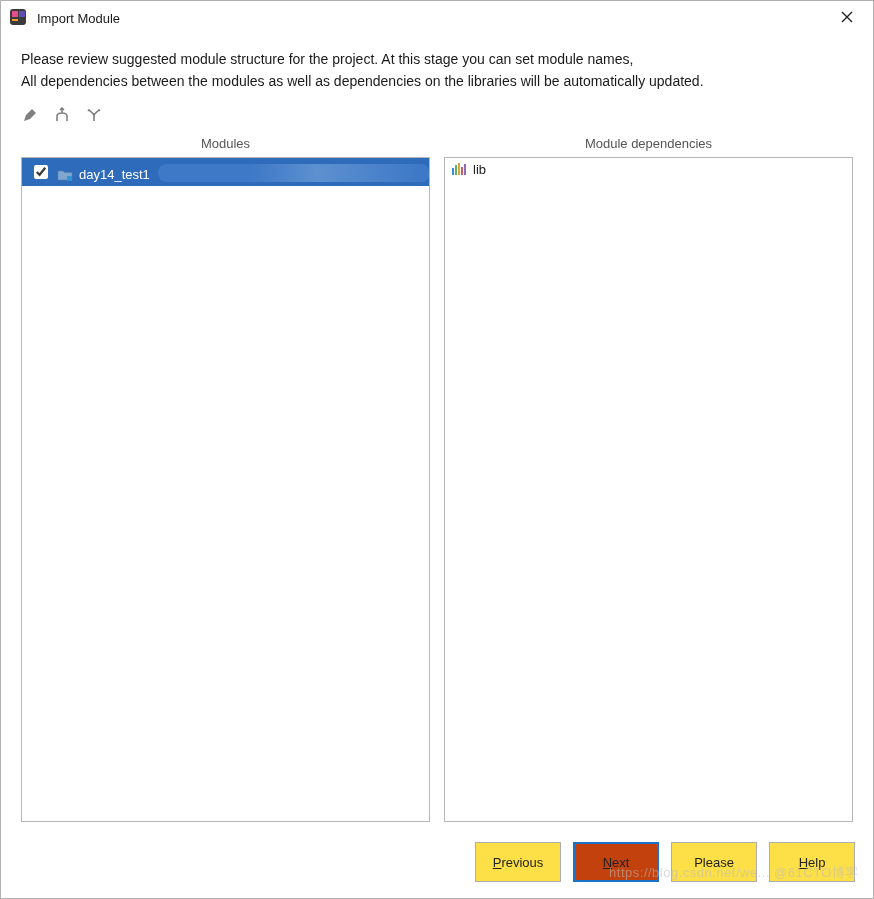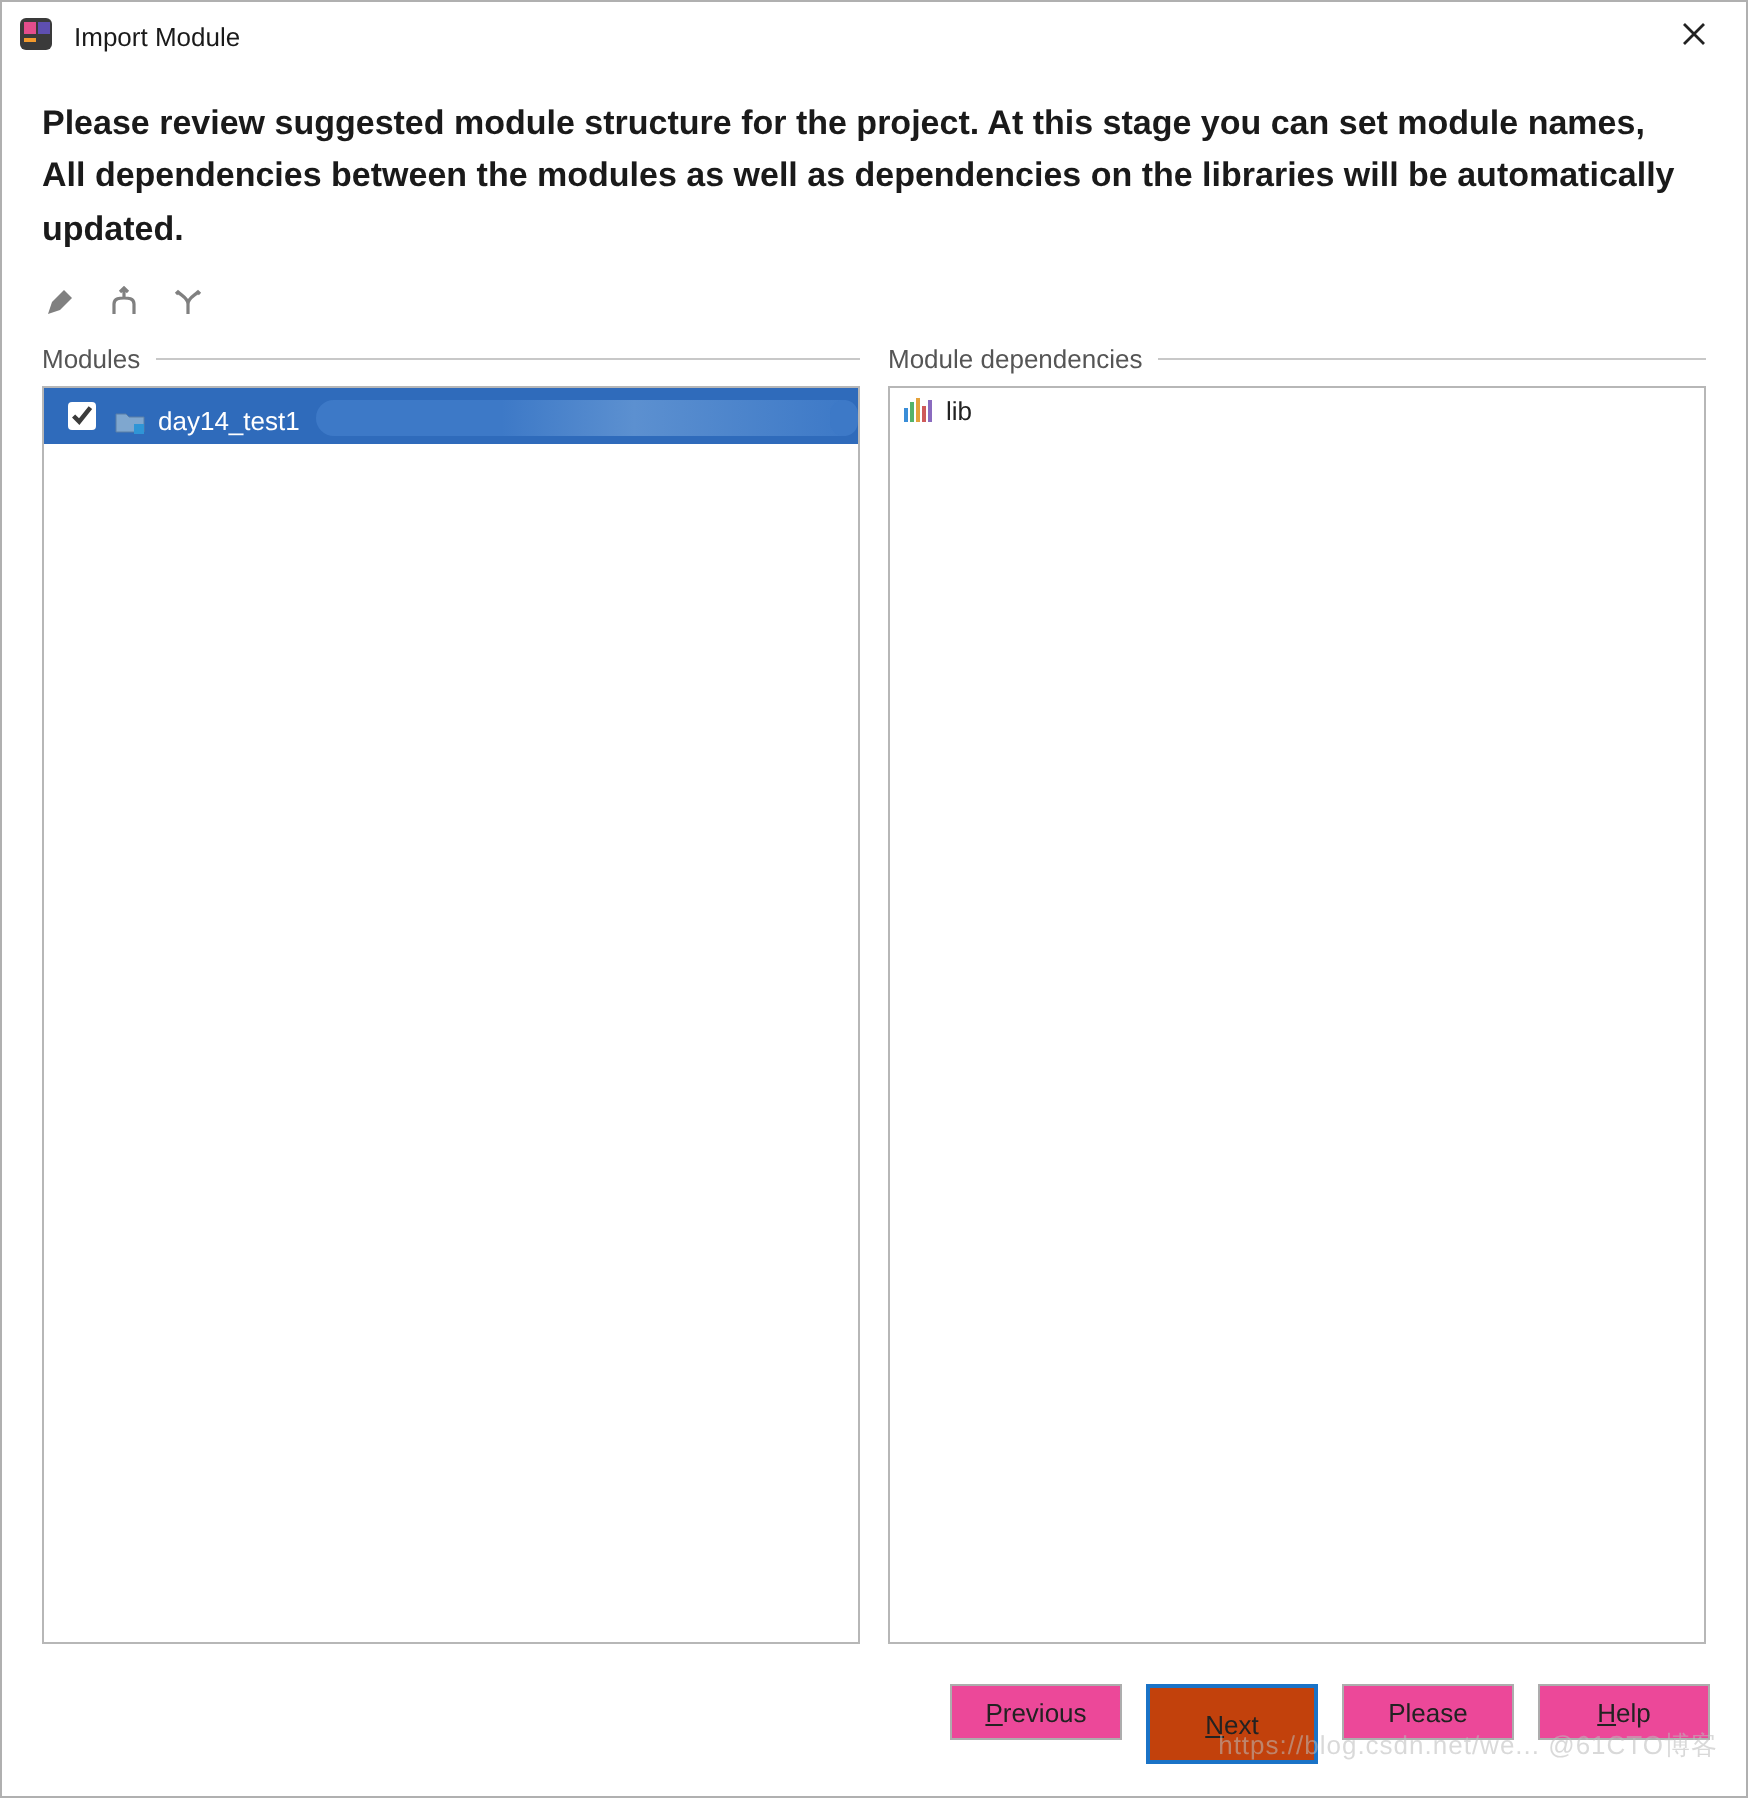--- a/index.html
+++ b/index.html
@@ -24,22 +24,21 @@
     justify-content:flex-end;
   }
   .titlebar .win-title{
     margin-left:10px;
     font-size:13px;
   }
   .titlebar .spacer{flex:1;}
   .desc{
     padding:14px 20px 2px 20px;
     line-height:1.55;
-    font-size:17px;
-    font-weight:bold;
+    font-size:14px;
   }
   .desc p{margin:0;}
   .toolbar{
     padding:12px 20px 8px 20px;
     display:flex;
     gap:14px;
     color:#808080;
   }
   .toolbar .ico{width:18px;height:18px;display:flex;align-items:center;justify-content:center;}
   .panels{
@@ -54,20 +53,21 @@
     display:flex;
     flex-direction:column;
     min-width:0;
   }
   .panel-head{
     display:flex;
     align-items:center;
     color:#555;
     font-size:13px;
     margin-bottom:6px;
+    flex-direction:column;
   }
   .panel-head .line{
     flex:1;
     height:1px;
     background:#c8c8c8;
     margin-left:8px;
   }
   .panel-body{
     flex:1;
     border:1px solid #b7b7b7;
@@ -113,23 +113,23 @@
     color:#222;
   }
   .footer{
     padding:12px 18px 16px 18px;
     display:flex;
     gap:12px;
     justify-content:flex-end;
   }
   .btn{
     min-width:86px;
-    height:28px;
+    height:40px;
     padding:0 14px;
-    background:#ec4899;
+    background:#fde047;
     border:1px solid #adadad;
     font:inherit;
     color:#222;
     cursor:pointer;
   }
   .btn.primary{
     background:#c2410c;
     border:2px solid #1a73c7;
     height:40px;
     padding:0 11px;

